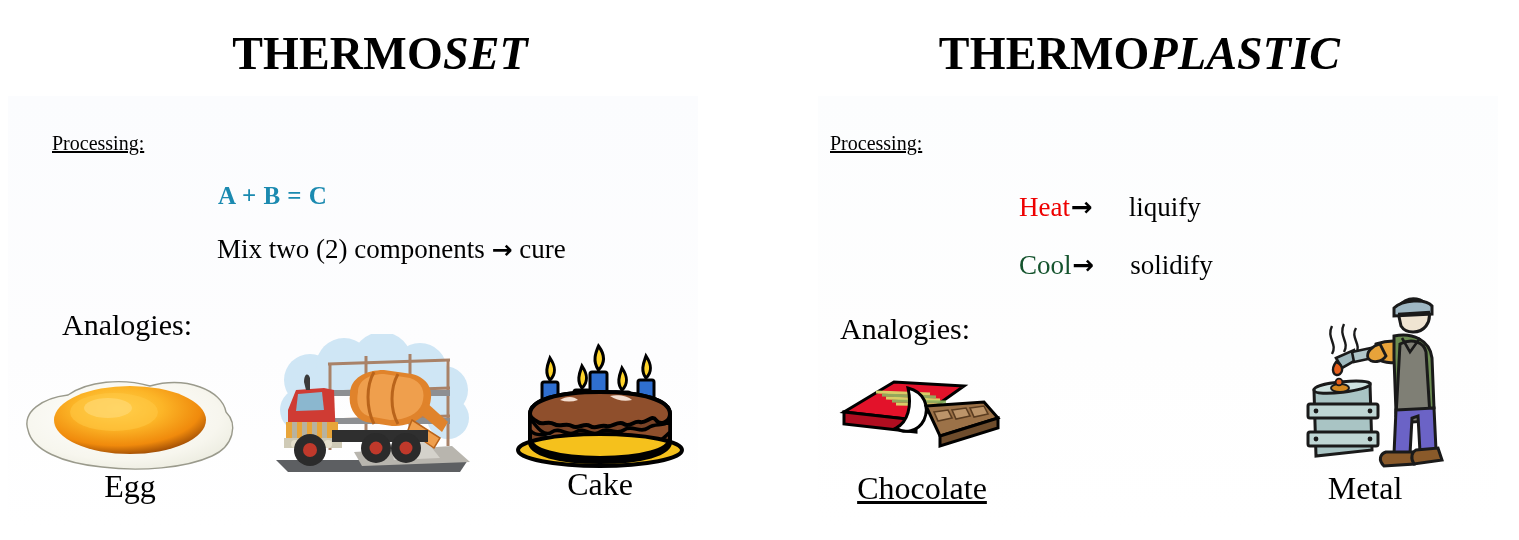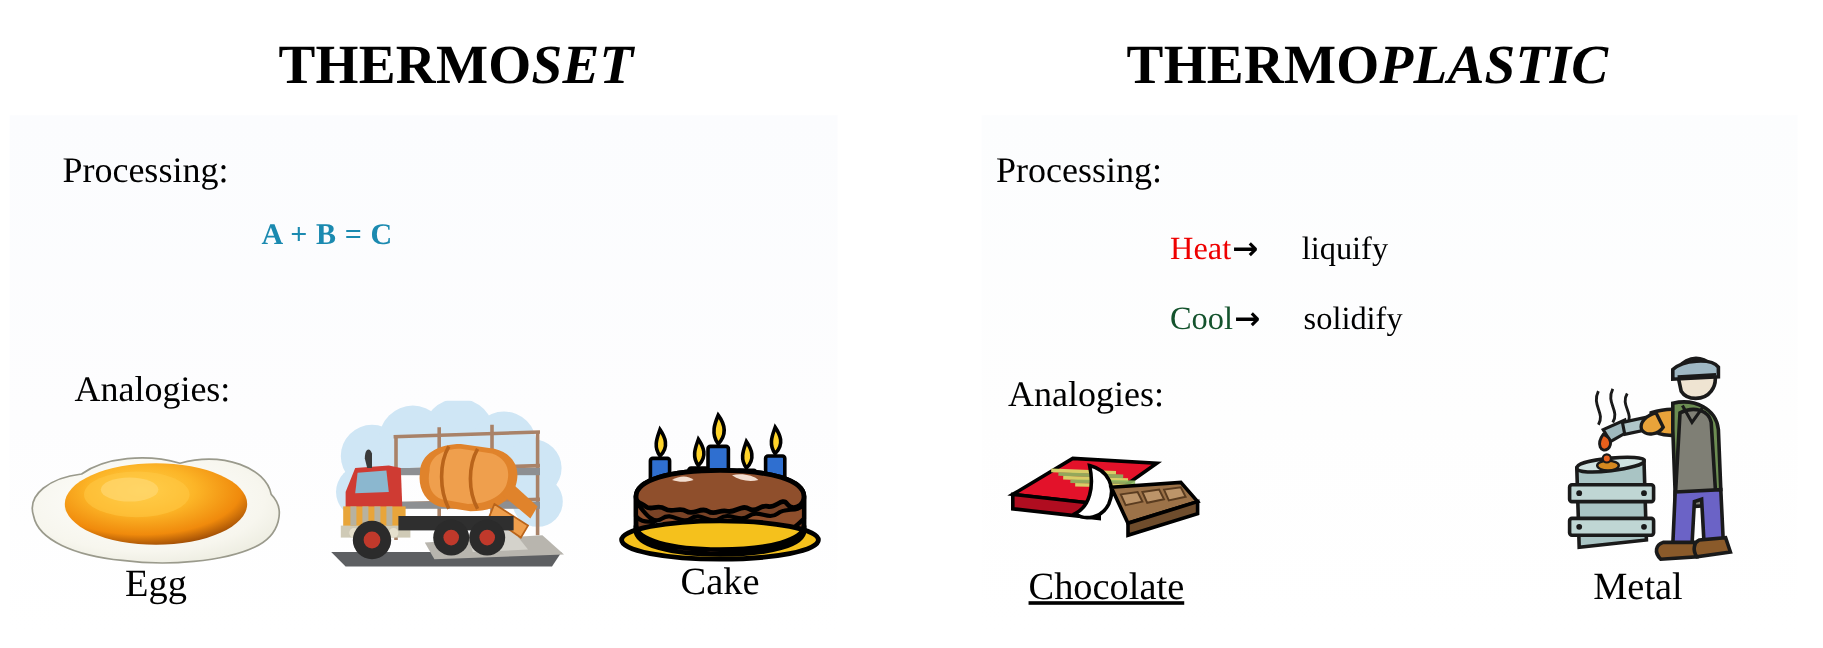--- a/index.html
+++ b/index.html
@@ -23,31 +23,31 @@
   .half-left{left:0;width:760px;}
   .half-right{left:760px;width:759px;}
 
   .title{position:absolute;top:28px;width:100%;text-align:center;
     font-size:46px;line-height:52px;letter-spacing:.2px;white-space:nowrap;}
   .title .ts-a{font-weight:700;}
   .title .ts-b{font-weight:700;font-style:italic;}
   .title .tp-a{font-weight:600;}
   .title .tp-b{font-weight:600;font-style:italic;}
 
-  .lbl-processing{position:absolute;font-size:30px;line-height:34px;}
+  .lbl-processing{position:absolute;font-size:20px;line-height:34px;text-decoration:underline;}
   .lbl-analogies{position:absolute;font-size:30px;line-height:34px;}
 
   .eq{position:absolute;font-size:25px;line-height:28px;font-weight:700;color:#1b8ab0;
       letter-spacing:.5px;white-space:nowrap;}
   .mixline{position:absolute;font-size:27px;line-height:30px;white-space:nowrap;}
   .arrow{font-family:"DejaVu Sans",sans-serif;font-weight:700;font-size:25px;}
 
   .proc-row{position:absolute;font-size:27px;line-height:30px;white-space:nowrap;
             display:flex;align-items:baseline;}
-  .proc-row .key{display:inline-block;}
+  .proc-row .key{display:inline-block;margin-left:44px;}
   .proc-row .ar{margin:0 2px 0 1px;font-family:"DejaVu Sans",sans-serif;font-weight:700;font-size:26px;}
   .proc-row .val{display:inline-block;margin-left:34px;}
   .k-heat{color:#ee0000;}
   .k-cool{color:#14532d;}
 
   .fig{position:absolute;}
   .fig svg{display:block;}
   .cap{position:absolute;width:100%;text-align:center;font-size:32px;line-height:32px;white-space:nowrap;}
 
   .figwrap{position:absolute;}
@@ -63,20 +63,25 @@
   <div class="half half-left">
 
     <div class="title">
       <span class="ts-a">THERMO</span><span class="ts-b">SET</span>
     </div>
 
     <div class="lbl-processing" style="left:52px;top:126px;">Processing:</div>
 
     <div class="eq" style="left:218px;top:182px;">A + B = C</div>
 
+    <div class="mixline" style="left:217px;top:234px;">
+      <span>Mix two (2) components</span>
+      <span class="arrow">→</span>
+      <span>cure</span>
+    </div>
 
     <div class="lbl-analogies" style="left:62px;top:308px;">Analogies:</div>
 
     <div class="figwrap" style="left:10px;top:368px;width:240px;height:110px;">
       <div class="fig" style="left:0;top:0;">
         <svg width="240" height="105" viewBox="0 0 240 105">
           <defs>
             <radialGradient id="yolk" cx="42%" cy="33%" r="70%">
               <stop offset="0%" stop-color="#ffd34d"></stop>
               <stop offset="42%" stop-color="#fcb527"></stop>

